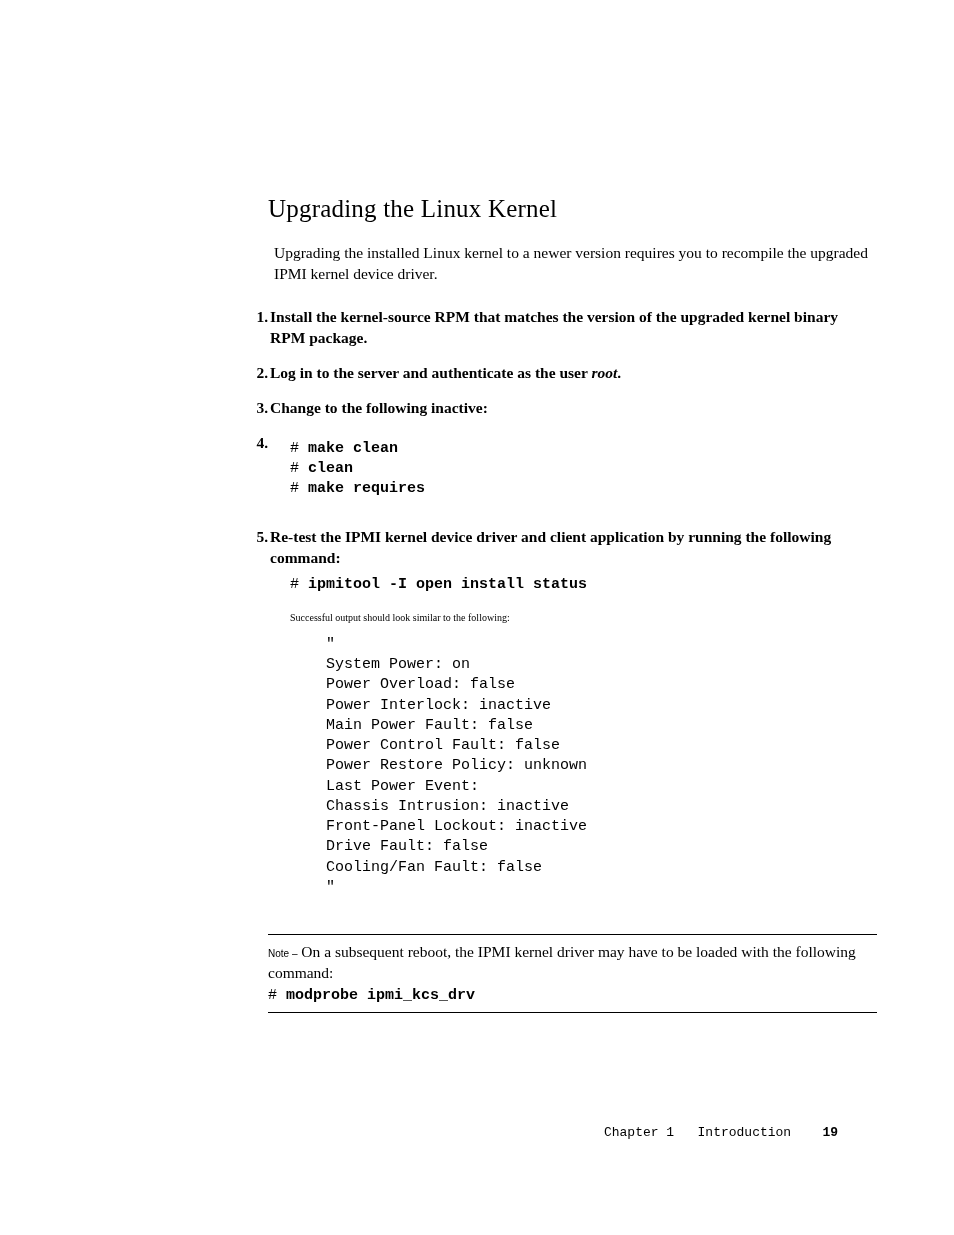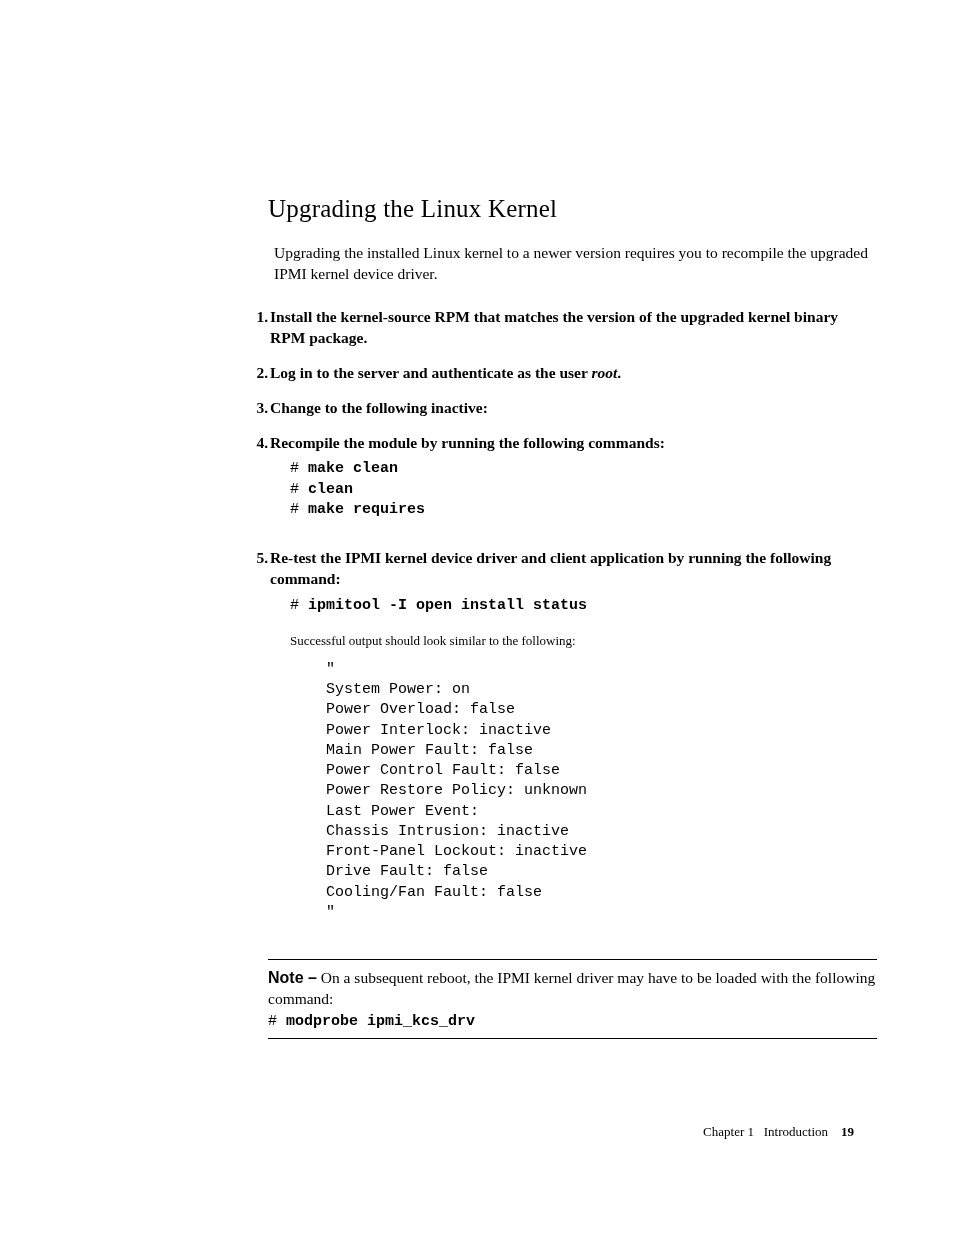--- a/index.html
+++ b/index.html
@@ -47,50 +47,50 @@
   .step-body em { font-style: italic; font-weight: bold; }
   .cmdline {
     font-family: "Courier New", Courier, monospace;
     font-size: 15px;
     margin: 6px 0 14px 20px;
     line-height: 1.35;
   }
   .cmdline .prompt { font-weight: normal; }
   .cmdline .cmd { font-weight: bold; }
   .follow {
-    font-size: 13px;
+    font-size: 10px;
     margin: 16px 0 10px 20px;
   }
   .output {
     font-family: "Courier New", Courier, monospace;
     font-size: 15px;
     white-space: pre;
     margin: 10px 0 22px 56px;
     line-height: 1.35;
   }
   .note-box {
     border-top: 1.5px solid #000;
     border-bottom: 1.5px solid #000;
     padding: 7px 0 6px 0;
     margin: 0 0 0 18px;
     font-size: 15.5px;
     line-height: 1.35;
   }
-  .note-box .note-label { font-weight: bold; font-family: Arial, Helvetica, sans-serif; font-size:16px;}
+  .note-box .note-label { font-weight: normal; font-family: Arial, Helvetica, sans-serif; font-size:10px;}
   .note-cmd {
     font-family: "Courier New", Courier, monospace;
     font-size: 15px;
   }
   .note-cmd .cmd { font-weight: bold; margin-top: 12px; }
   .footer {
     position: absolute;
     bottom: 95px;
-    right: 100px;
+    right: 116px;
     font-size: 13px;
-    font-family: Liberation Serif, serif;
+    font-family: Liberation Mono, monospace;
   }
   .footer .pg { font-weight: bold; }
 </style>
 </head>
 <body>
 
 <div class="page">
 
   <h2 class="section-title">Upgrading the Linux Kernel</h2>
 
@@ -109,21 +109,20 @@
   <div class="step">
     <div class="step-num">3.</div>
     <div class="step-body">
       <strong>Change to the following inactive:</strong>
     </div>
   </div>
 
   <div class="step">
     <div class="step-num">4.</div>
     <div class="step-body">
-      <strong>Recompile the module by running the following commands:</strong>
       <div class="cmdline">
         <div><span class="prompt"># </span><span class="cmd">make clean</span></div>
         <div><span class="prompt"># </span><span class="cmd">clean</span></div>
         <div><span class="prompt"># </span><span class="cmd">make requires</span></div>
       </div>
     </div>
   </div>
 
   <div class="step">
     <div class="step-num">5.</div>

